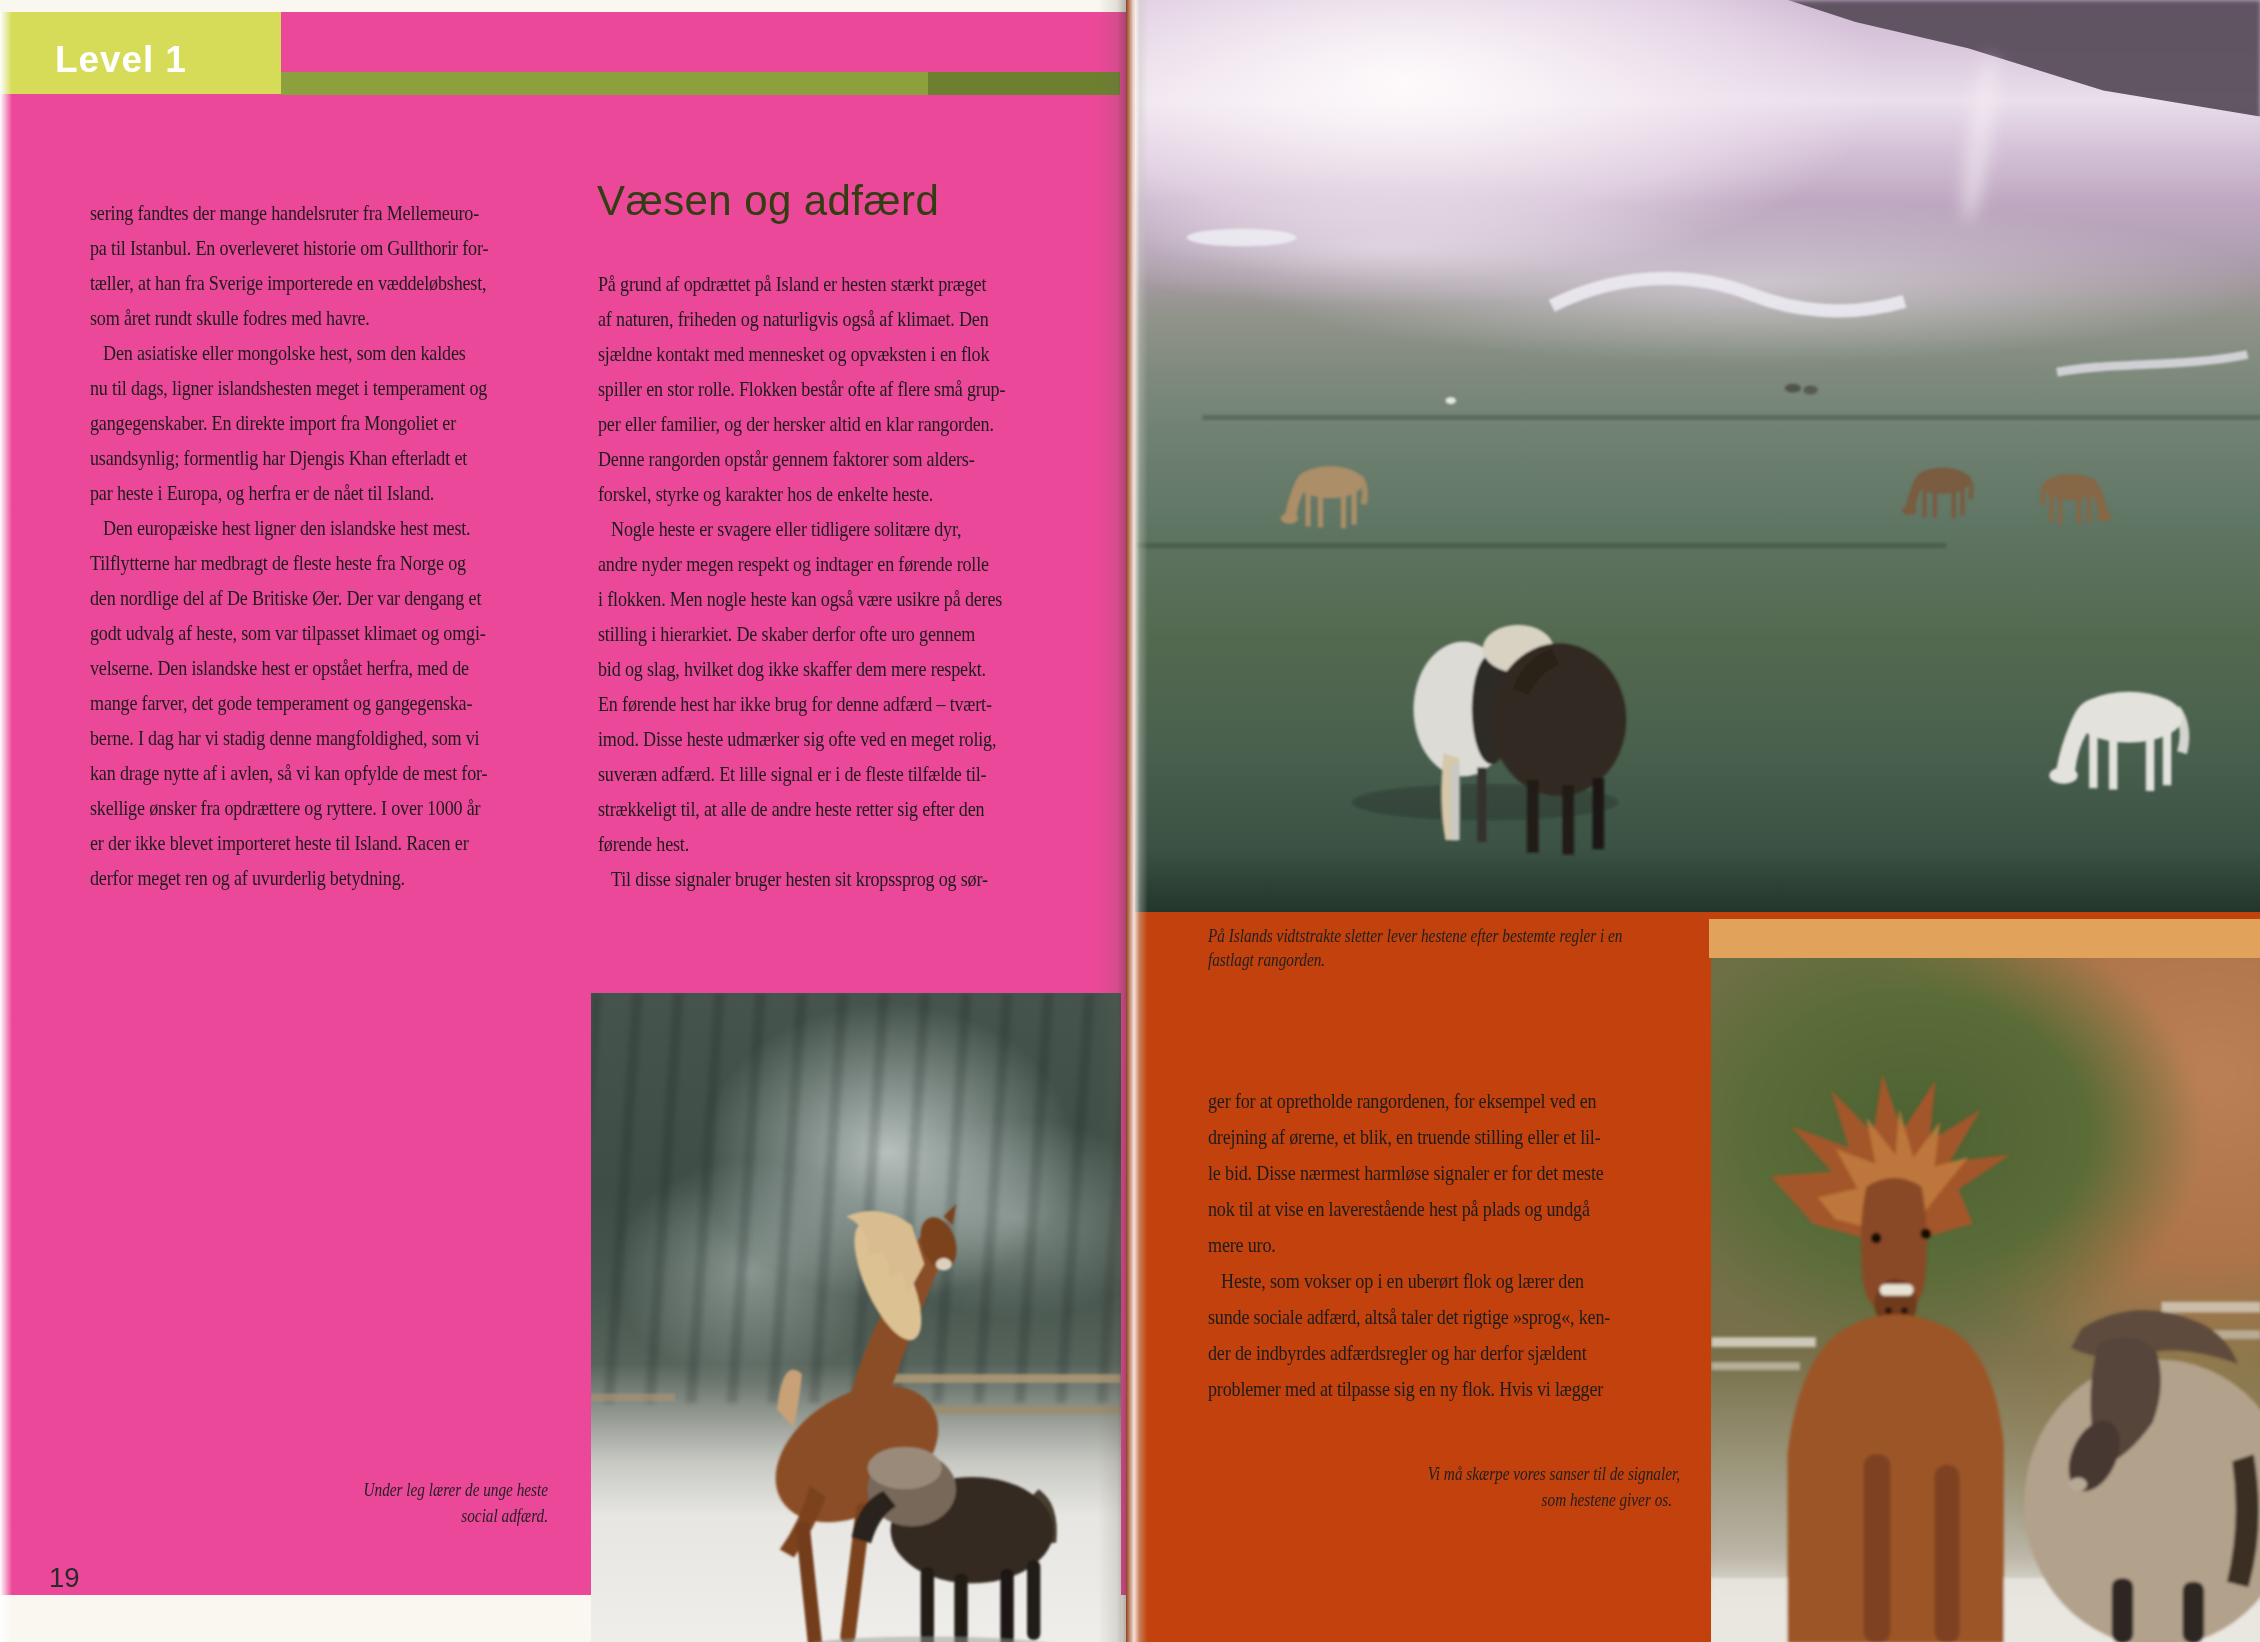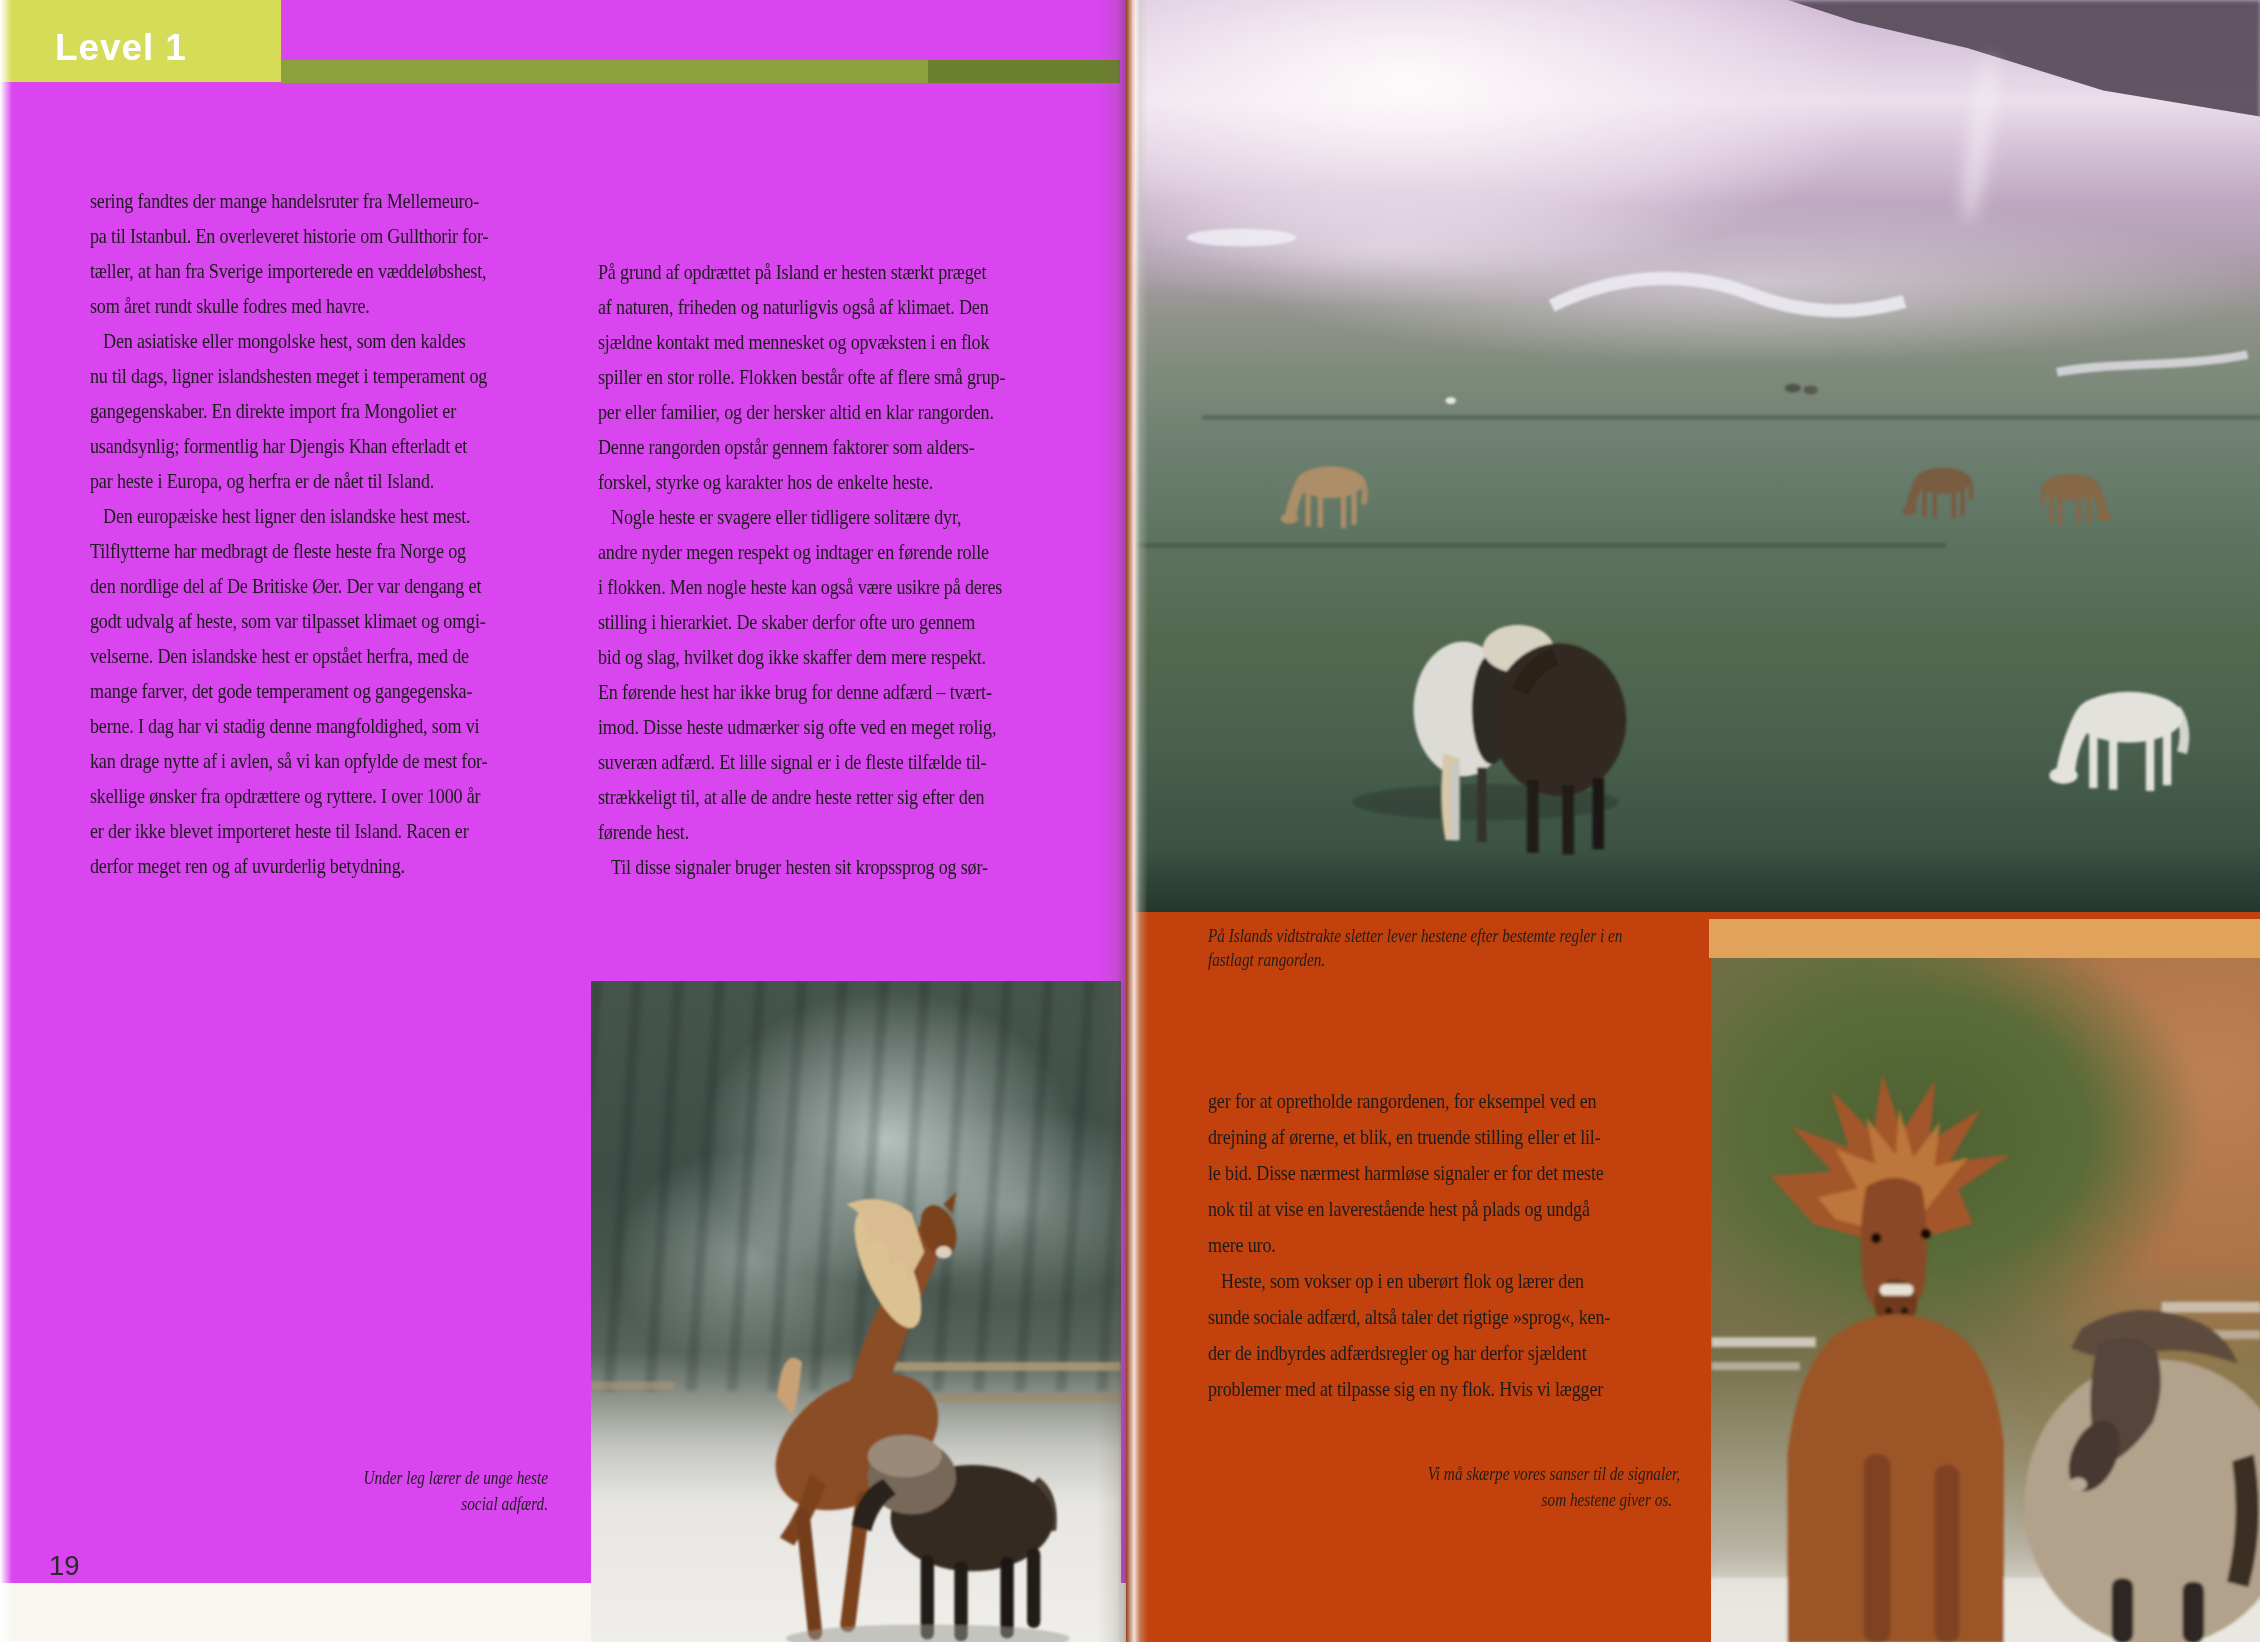--- a/index.html
+++ b/index.html
@@ -1,20 +1,20 @@
 <!DOCTYPE html>
 <html style="--banner-yellow: #d6db58; --bar-olive-light: #8ca13e; --bar-olive-dark: #6d8030; --heading-green: #333d12; --orange-band: #e1a35b;font-size:14px"><head>
 <meta charset="utf-8">
 <style>
   html,body{margin:0;padding:0;background:#e9e7e0;}
   #stage{position:relative;width:2261px;height:1643px;overflow:hidden;
          font-family:"Liberation Serif","DejaVu Serif",serif;background:#f9f7f0;}
   .abs{position:absolute;}
   
-  .page-left{left:0;top:0;width:1126px;height:1583px;background:#d946ef;}
+  .page-left{left:0;top:12px;width:1126px;height:1583px;background:#ec4899;}
   .page-right{left:1126px;top:0;width:1135px;height:1643px;background:#c2410c;}
   .edge-strip{left:0;top:0;width:12.4px;height:1643px;background:linear-gradient(to right,#ffffff,rgba(255,255,255,0));}
   
   .level-banner{left:0;top:0;width:281px;height:82px;background:var(--banner-yellow,#d6db58);}
   .level-text{left:55px;top:26.6px;font-family:"Liberation Sans",sans-serif;font-weight:700;
               font-size:37px;color:#ffffff;letter-spacing:0.9px;}
   .bar-light{left:281px;top:60px;width:647px;height:23px;background:var(--bar-olive-light,#8ca13e);}
   .bar-dark{left:928px;top:60px;width:192px;height:23px;background:var(--bar-olive-dark,#6d8030);}
   
   .tcol{transform:scaleX(.86);transform-origin:0 0;font-size:21px;line-height:35px;color:#1c1c1c;
@@ -100,20 +100,21 @@
         <div>godt udvalg af heste, som var tilpasset klimaet og omgi-</div>
         <div>velserne. Den islandske hest er opstået herfra, med de</div>
         <div>mange farver, det gode temperament og gangegenska-</div>
         <div>berne. I dag har vi stadig denne mangfoldighed, som vi</div>
         <div>kan drage nytte af i avlen, så vi kan opfylde de mest for-</div>
         <div>skellige ønsker fra opdrættere og ryttere. I over 1000 år</div>
         <div>er der ikke blevet importeret heste til Island. Racen er</div>
         <div>derfor meget ren og af uvurderlig betydning.</div>
       </div>
 
+    <div class="abs section-heading">Væsen og adfærd</div>
 
     <div class="abs tcol col2">
         <div>På grund af opdrættet på Island er hesten stærkt præget</div>
         <div>af naturen, friheden og naturligvis også af klimaet. Den</div>
         <div>sjældne kontakt med mennesket og opvæksten i en flok</div>
         <div>spiller en stor rolle. Flokken består ofte af flere små grup-</div>
         <div>per eller familier, og der hersker altid en klar rangorden.</div>
         <div>Denne rangorden opstår gennem faktorer som alders-</div>
         <div>forskel, styrke og karakter hos de enkelte heste.</div>
         <div>&nbsp;&nbsp;&nbsp;Nogle heste er svagere eller tidligere solitære dyr,</div>

